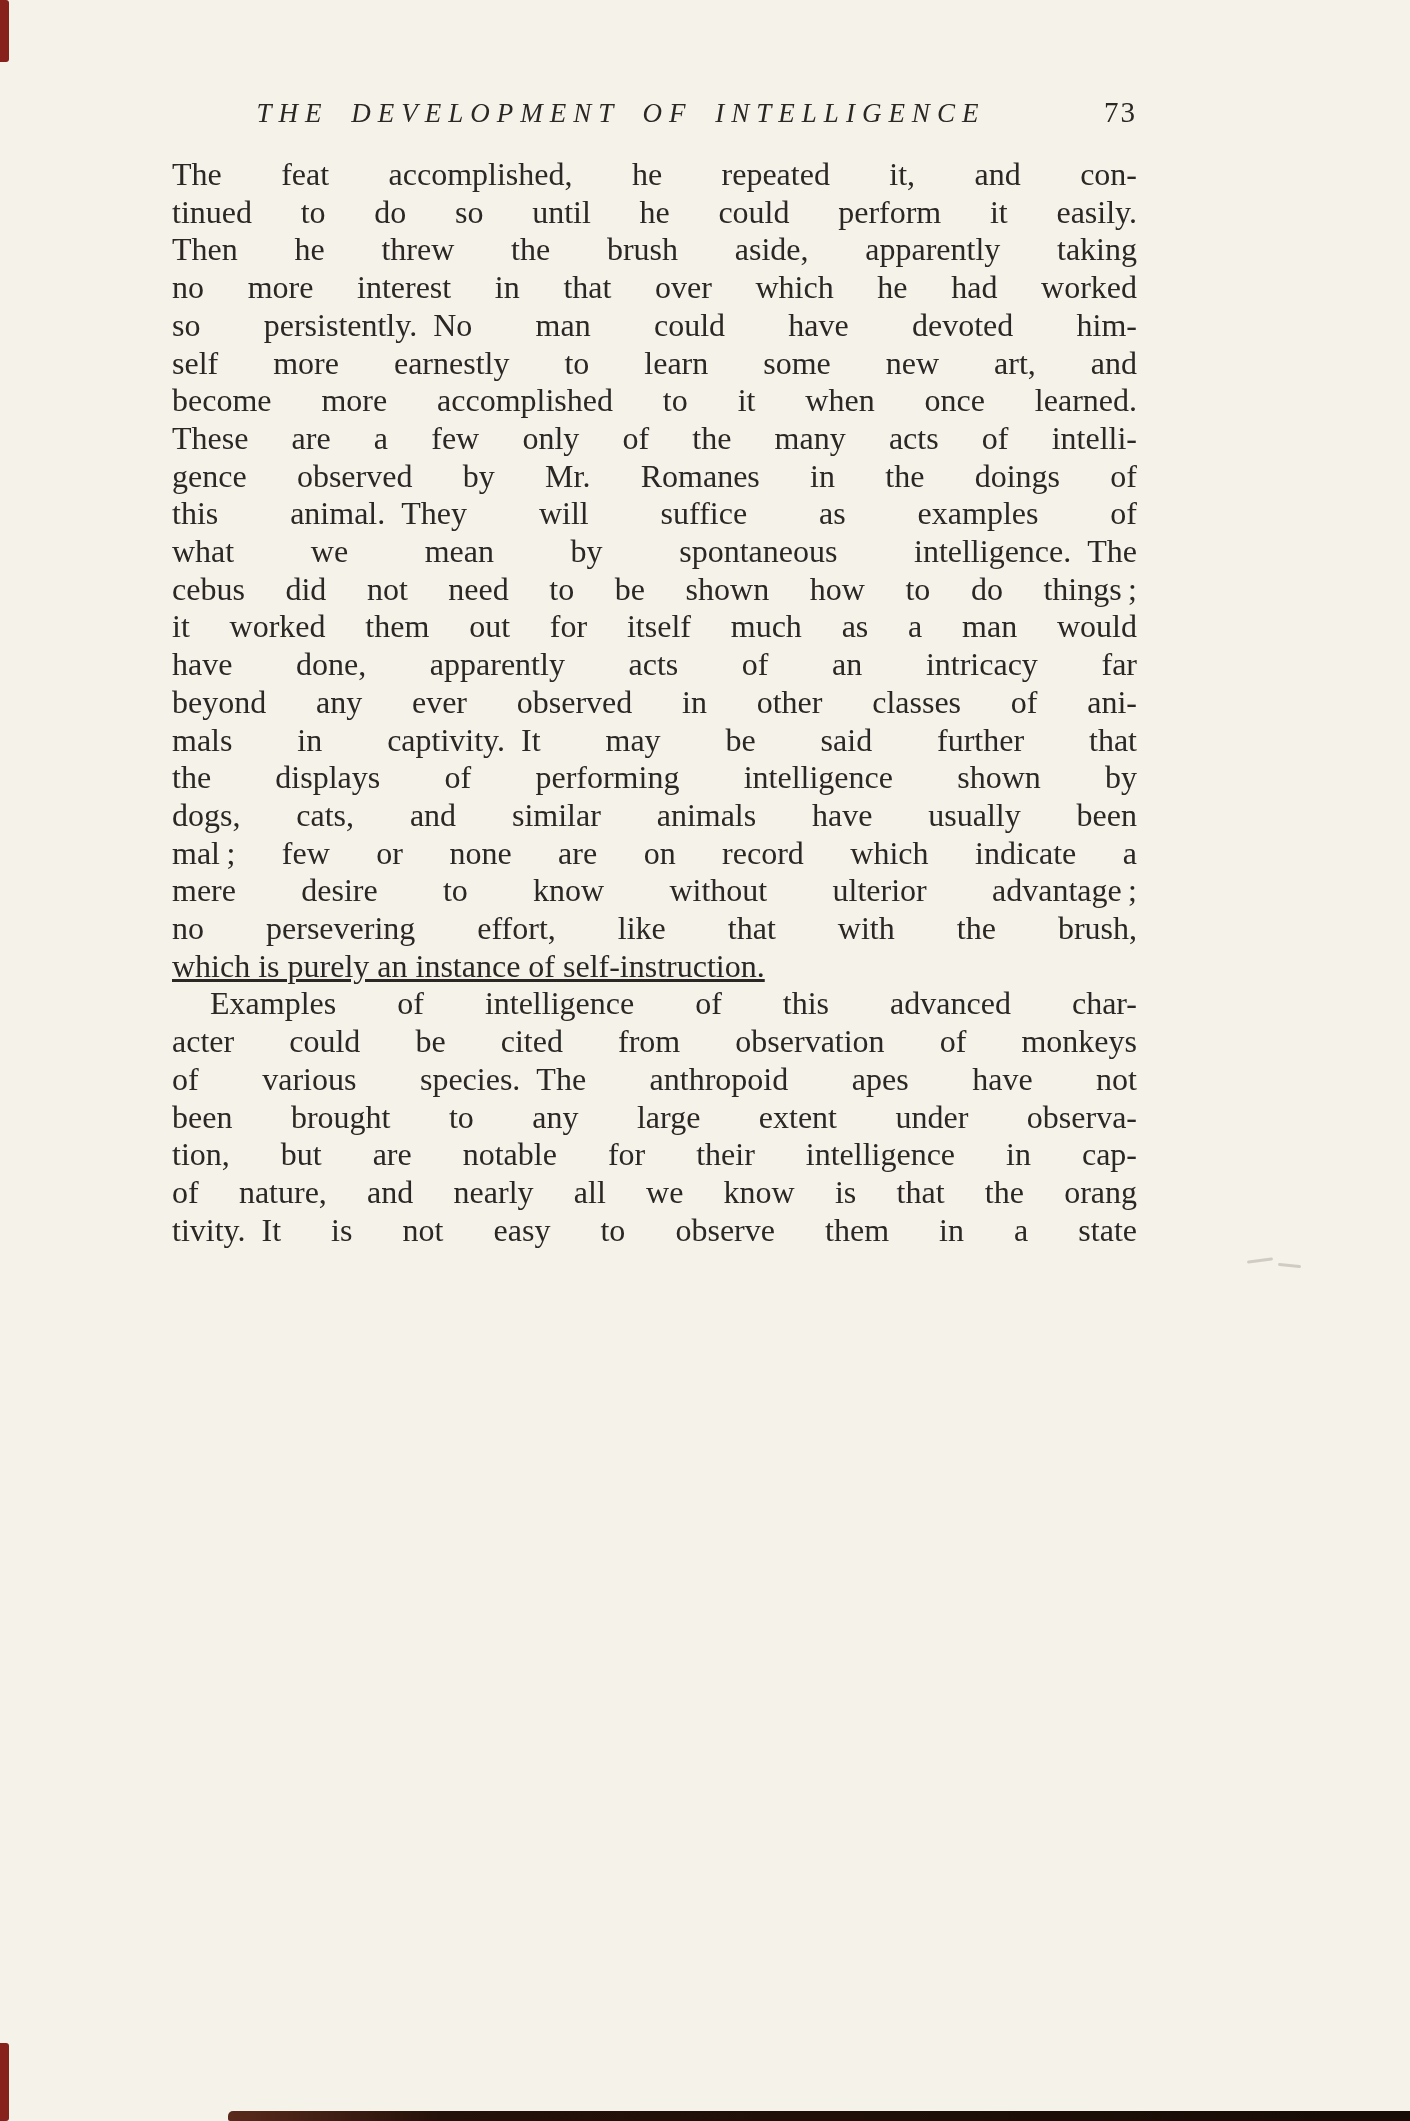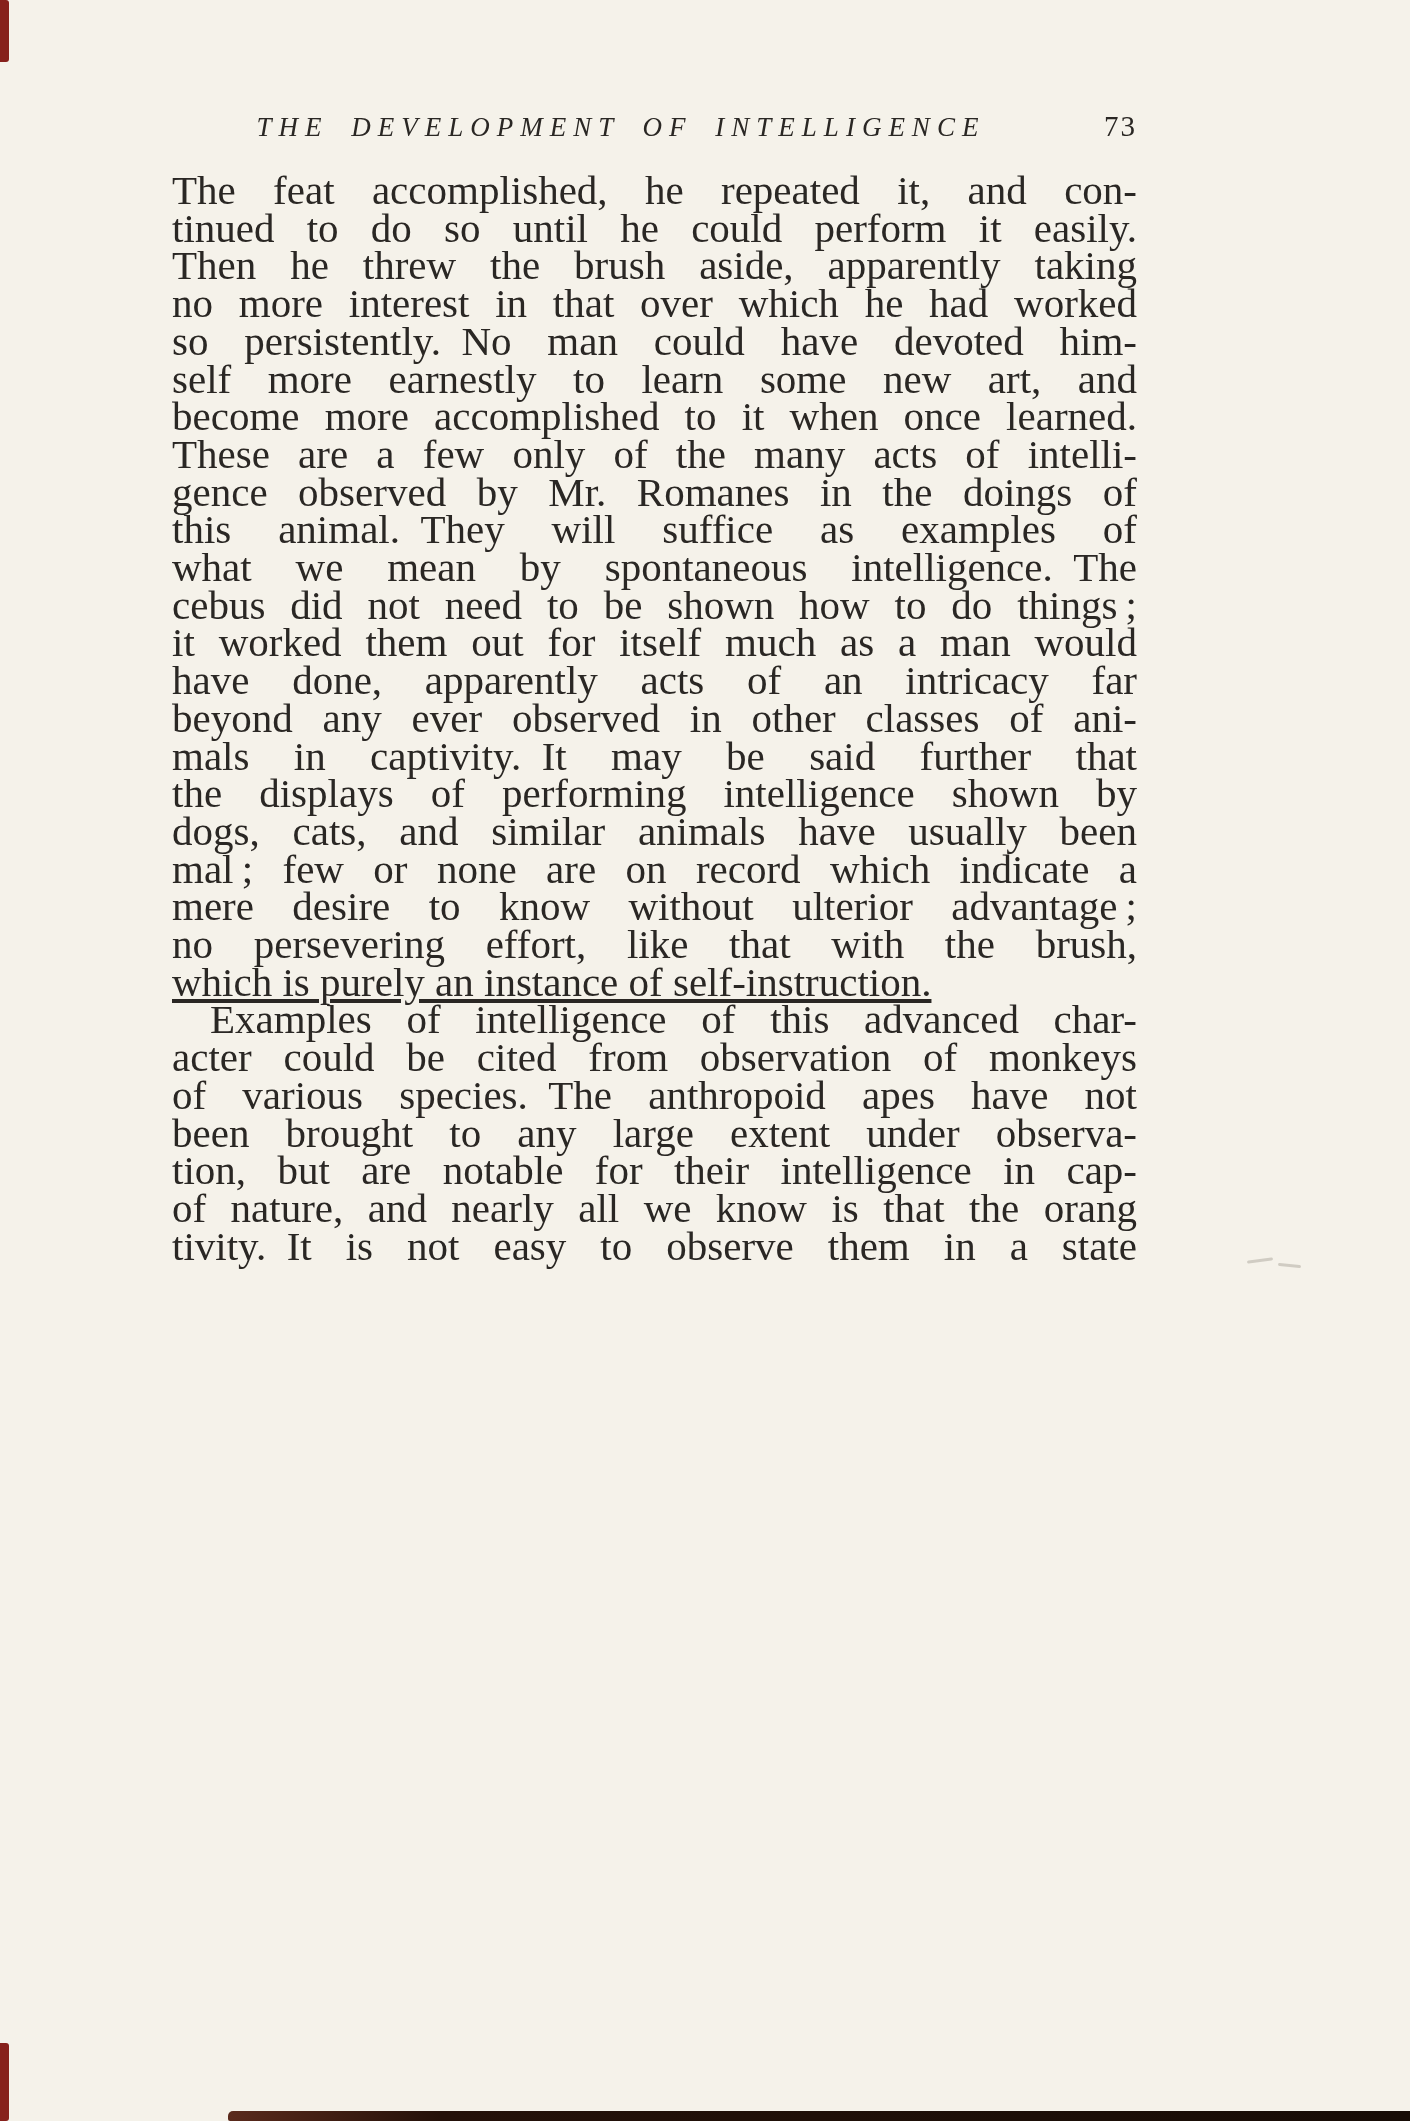--- a/index.html
+++ b/index.html
@@ -4,35 +4,35 @@
 <style>
   *{box-sizing:border-box;}
   html,body{margin:0;padding:0;}
   body{
     width:1410px;height:2121px;
     background:var(--paper,#f5f2ea);
     position:relative;overflow:hidden;
     font-family:"Liberation Serif","DejaVu Serif",serif;
   }
   .page-header{
-    position:absolute;top:110px;left:172px;width:965px;
+    position:absolute;top:96px;left:172px;width:965px;
     display:flex;align-items:baseline;
   }
   .header-title{
     flex:1;text-align:center;font-style:italic;
     font-size:27px;letter-spacing:7px;word-spacing:9px;
     color:var(--ink,#2a2724);white-space:nowrap;
   }
   .header-page-number{
     font-size:29px;letter-spacing:2px;margin-left:34px;
     color:var(--ink,#2a2724);
   }
   .body-text{
-    position:absolute;top:172px;left:172px;width:965px;
-    font-size:41px;color:var(--ink,#2a2724);
+    position:absolute;top:156px;left:172px;width:965px;
+    font-size:32px;color:var(--ink,#2a2724);
   }
   .line{
     line-height:37.7px;
     text-align:justify;
     text-align-last:justify;
   }
   .line.last{text-align-last:left;text-decoration:underline;}
   .line.indent{text-indent:38px;}
   .artifact{position:absolute;}
   .binding-top{

